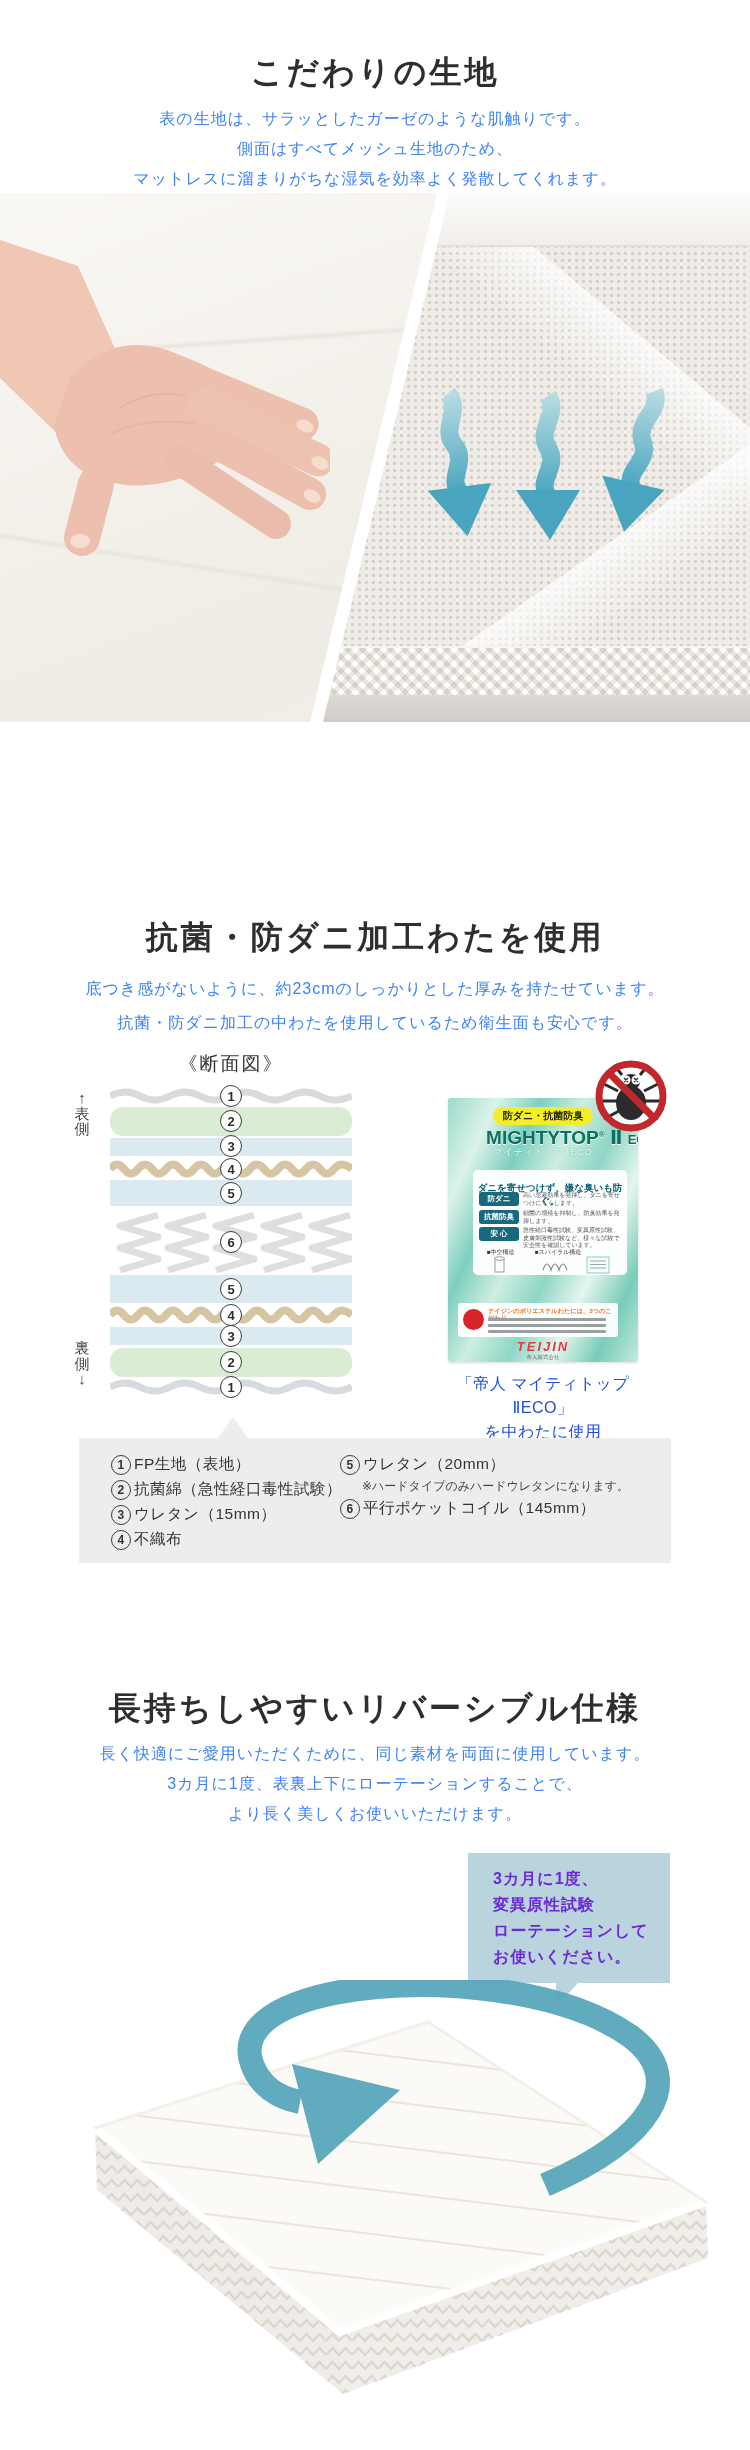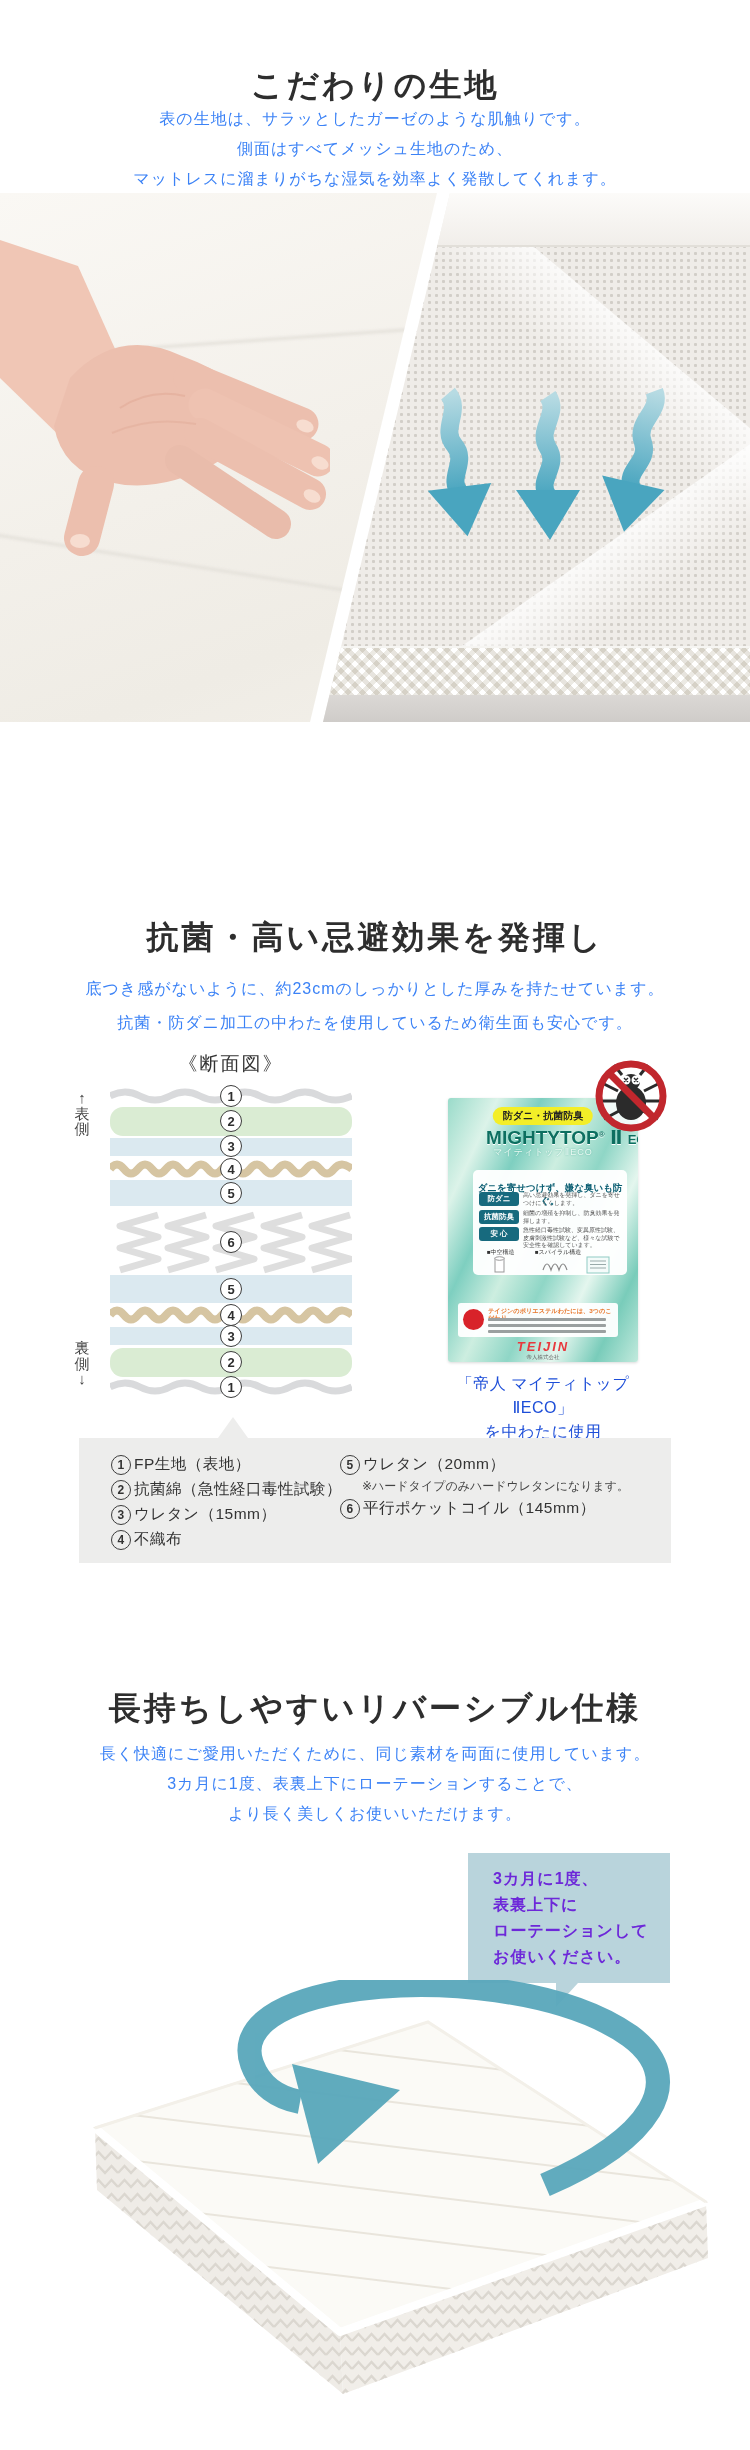--- a/index.html
+++ b/index.html
@@ -90,21 +90,21 @@
   .bubble-tail{position:absolute;left:88px;top:130px;width:0;height:0;
      border-top:24px solid #b9d4dc;border-right:22px solid transparent;}
 
   .caption{font-size:16px;line-height:24px;color:#1d4ed8;letter-spacing:.5px;}
 </style>
 </head>
 <body>
 
 <div class="page">
 
-  <h2 class="abs center h2" style="top:36px;text-align:center;">こだわりの生地</h2>
+  <h2 class="abs center h2" style="top:23px;text-align:center;">こだわりの生地</h2>
   <p class="abs center body-line" style="top:92px;">表の生地は、サラッとしたガーゼのような肌触りです。</p>
   <p class="abs center body-line" style="top:122px;">側面はすべてメッシュ生地のため、</p>
   <p class="abs center body-line" style="top:152px;">マットレスに溜まりがちな湿気を効率よく発散してくれます。</p>
 
   <div class="abs photo-strip">
 
     <div class="photo-left">
       <div class="seam" style="left:-10px;top:148px;width:470px;transform:rotate(-4deg);"></div>
       <div class="seam" style="left:-10px;top:368px;width:360px;transform:rotate(9deg);"></div>
       <svg style="position:absolute;left:0;top:35px;" width="330" height="330" viewBox="0 0 330 330">
@@ -158,21 +158,21 @@
           <stop offset="0" stop-color="#b7dbe3"></stop>
               <stop offset="1" stop-color="#49a5bf"></stop>
             </linearGradient>
           </defs>
         <path d="M40,8 C52,26 28,42 40,60 C52,78 28,92 40,108" stroke="url(#af3)" stroke-width="18" fill="none"></path>
         <polygon points="8,102 72,102 42,152" fill="#49a5bf"></polygon>
       </svg>
     </div>
   </div>
 
-  <h2 class="abs center h2" style="top:888px;">抗菌・高い忌避効果を発揮し</h2>
+  <h2 class="abs center h2" style="top:888px;">抗菌・防ダニ加工わたを使用</h2>
   <p class="abs center body-line" style="top:962px;">底つき感がないように、約23cmのしっかりとした厚みを持たせています。</p>
   <p class="abs center body-line" style="top:996px;">抗菌・防ダニ加工の中わたを使用しているため衛生面も安心です。</p>
 
   <div class="abs dg-title" style="top:1051px;left:110px;width:242px;text-align:center;">《断面図》</div>
 
   <div class="abs side-label" style="top:1090px;left:72px;">
     <div>↑</div>
     <div>表</div>
     <div>側</div>
   </div>
@@ -320,21 +320,21 @@
   </div>
 
   <h2 class="abs center h2" style="top:1659px;">長持ちしやすいリバーシブル仕様</h2>
   <p class="abs center body-line" style="top:1727px;">長く快適にご愛用いただくために、同じ素材を両面に使用しています。</p>
   <p class="abs center body-line" style="top:1757px;">3カ月に1度、表裏上下にローテーションすることで、</p>
   <p class="abs center body-line" style="top:1787px;">より長く美しくお使いいただけます。</p>
 
   <div class="abs bubble">
     <div class="bubble-text">
       <div>3カ月に1度、</div>
-      <div>表裏上下に</div>
+      <div>変異原性試験</div>
       <div>ローテーションして</div>
       <div>お使いください。</div>
     </div>
     <div class="bubble-tail"></div>
   </div>
 
   <svg class="abs" style="top:1980px;left:40px;" width="680" height="430" viewBox="0 0 680 430">
     <defs>
       <pattern id="zz" width="26" height="14" patternUnits="userSpaceOnUse">
         <path d="M0 11 L6.5 4 L13 11 L19.5 4 L26 11" stroke="#dbd7d0" stroke-width="2.5" fill="none"></path>

